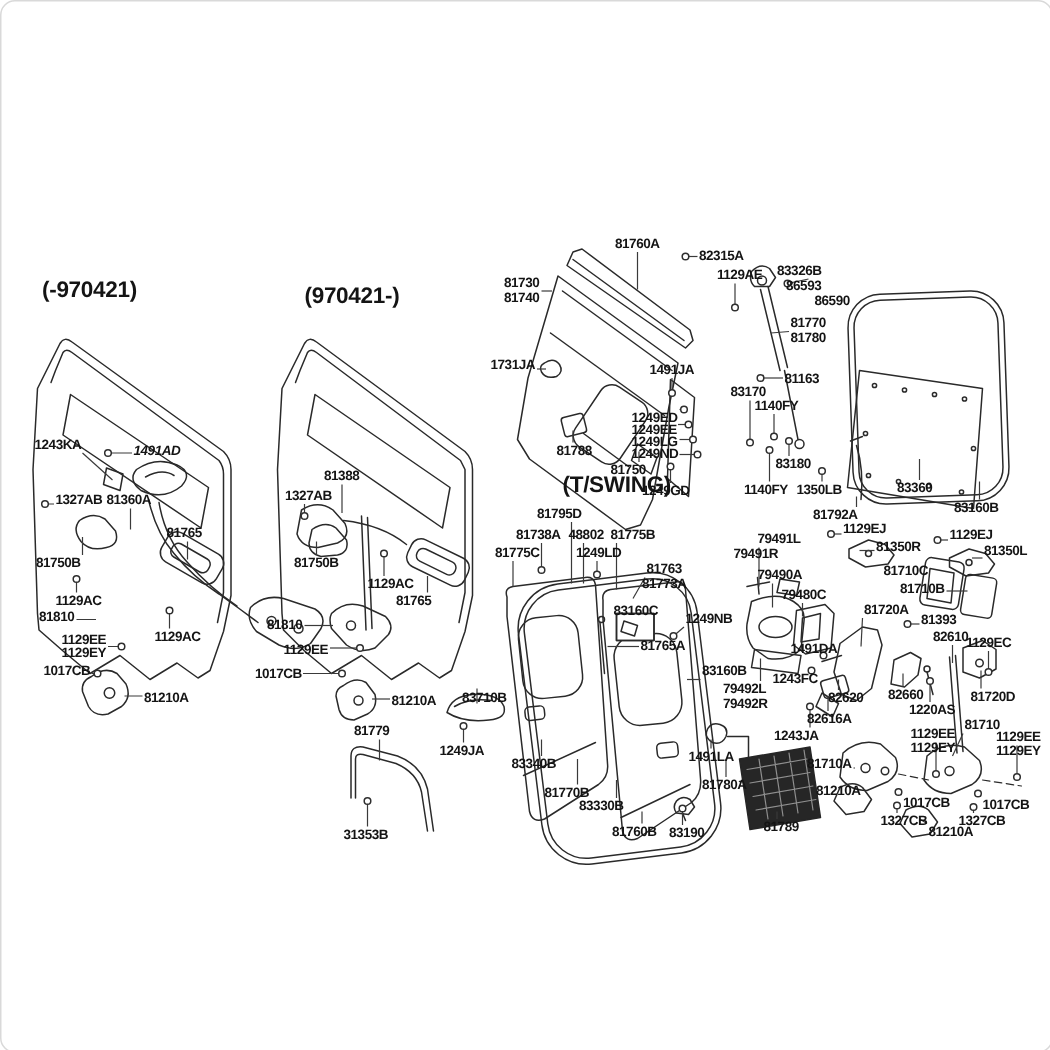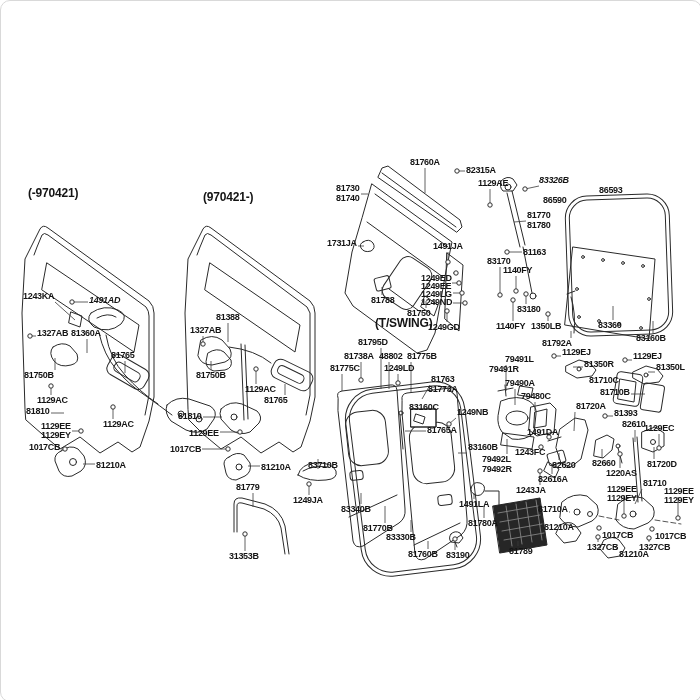--- a/index.html
+++ b/index.html
@@ -10,21 +10,21 @@
   .art *{fill:none;stroke:#2a2a2a;stroke-width:1;stroke-linecap:round;stroke-linejoin:round;}
   .art .fill-dark{fill:#262626;stroke:#262626;}
   .art .grille-lines{stroke:#8f8f8f;stroke-width:.8;}
   .art .mask{fill:#ffffff;}
   .art .dash{stroke-dasharray:5 3;stroke-width:.8;}
   #overlay{pointer-events:none;}
   .leader{stroke:#3a3a3a;stroke-width:.8;}
   .fastener{fill:#ffffff;stroke:#2f2f2f;stroke-width:1;}
   .part-label{position:absolute;font-size:9px;line-height:9px;letter-spacing:-0.3px;
               color:#141414;white-space:nowrap;font-weight:700;}
-  .section-title{font-size:12px;letter-spacing:-0.2px;}
+  .section-title{font-size:15px;letter-spacing:-0.2px;}
 </style>
 </head>
 <body>
 
 <div class="stage" id="stage">
 
   <svg class="layer art" width="700" height="700" viewBox="0 0 700 700">
 
     <g>
       <path d="M24,408 L21,312 L24,258 L31,244 L39,228 Q42,223 47,227 L148,300 Q153,305 153,312 L153,396 L148,420 L139,446 L131,451 L117,441 L99,452 L79,436 L59,448 L41,433 L25,419 Z"></path>
@@ -359,22 +359,22 @@
       <div class="part-label" style="left: 188px; top: 428px;">1129EE</div>
       <div class="part-label" style="left: 169px; top: 444px;">1017CB</div>
       <div class="part-label" style="left: 260px; top: 462px;">81210A</div>
       <div class="part-label" style="left: 307px; top: 460px;">83710B</div>
       <div class="part-label" style="left: 292px; top: 495px;">1249JA</div>
       <div class="part-label" style="left: 235px; top: 482px;">81779</div>
       <div class="part-label" style="left: 228px; top: 551px;">31353B</div>
       <div class="part-label" style="left: 409px; top: 157px;">81760A</div>
       <div class="part-label" style="left: 465px; top: 165px;">82315A</div>
       <div class="part-label" style="left: 477px; top: 178px;">1129AE</div>
-      <div class="part-label" style="left: 538px; top: 175px; font-style: italic;">83326B</div>
-      <div class="part-label" style="left: 570px; top: 185px; padding-left: 28px;">86593</div>
+      <div class="part-label" style="left: 517px; top: 175px;">83326B</div>
+      <div class="part-label" style="left: 523px; top: 185px;">86593</div>
       <div class="part-label" style="left: 542px; top: 195px;">86590</div>
       <div class="part-label" style="left: 335px; top: 183px;">81730</div>
       <div class="part-label" style="left: 335px; top: 193px; text-align: right;">81740</div>
       <div class="part-label" style="left: 526px; top: 210px;">81770</div>
       <div class="part-label" style="left: 526px; top: 220px;">81780</div>
       <div class="part-label" style="left: 326px; top: 238px;">1731JA</div>
       <div class="part-label" style="left: 432px; top: 241px;">1491JA</div>
       <div class="part-label" style="left: 522px; top: 247px;">81163</div>
       <div class="part-label" style="left: 486px; top: 256px;">83170</div>
       <div class="part-label" style="left: 502px; top: 265px;">1140FY</div>

